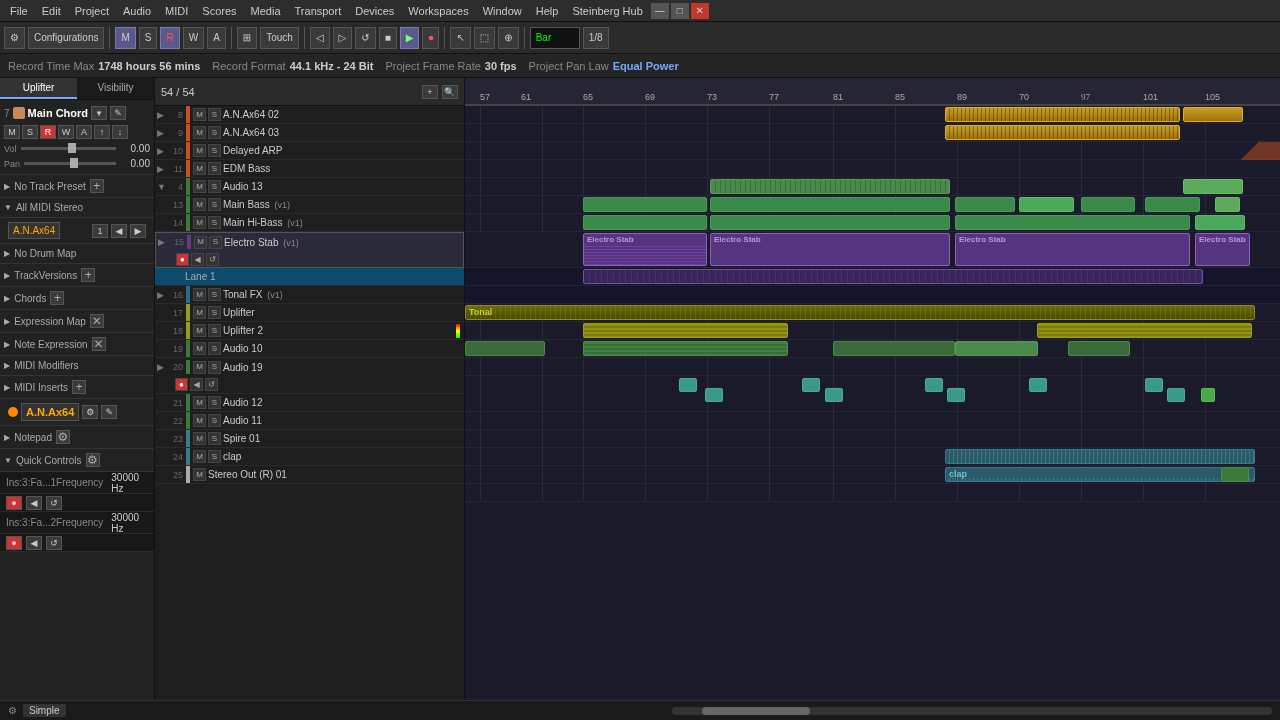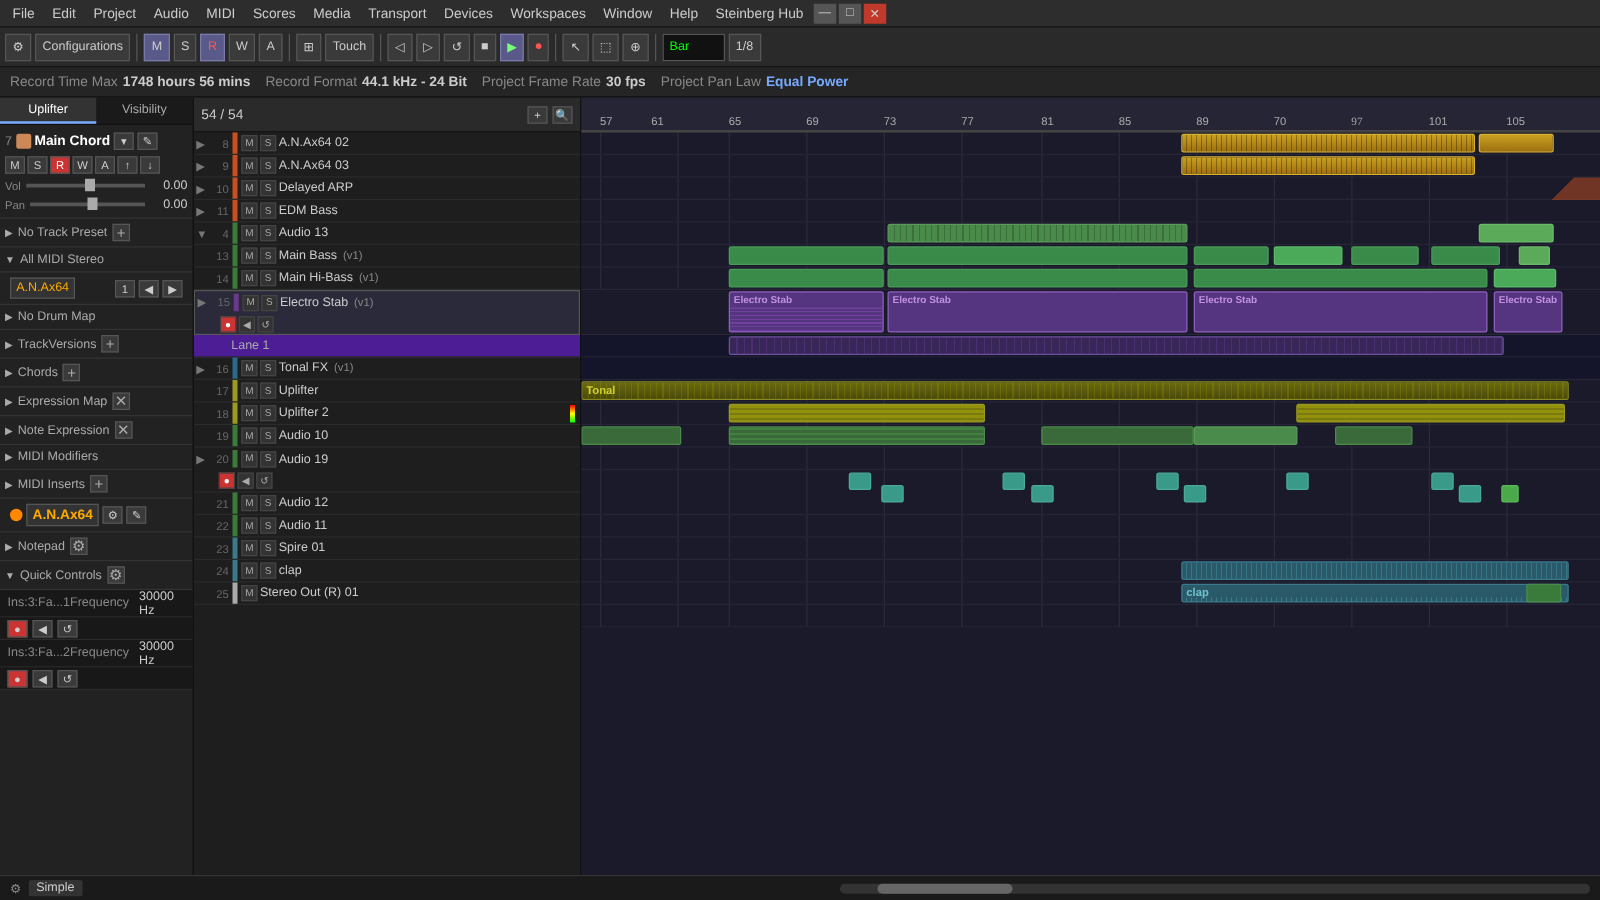--- a/index.html
+++ b/index.html
@@ -282,21 +282,21 @@
       font-size: 9px;
       cursor: pointer;
       flex-shrink: 0;
     }
     .lane-sub {
       height: 18px;
       display: flex;
       align-items: center;
       padding: 0 2px 0 30px;
       border-bottom: 1px solid #2a2a2a;
-      background: #4c1d95;
+      background: #0c4a6e;
     }
     .lane-name { font-size: 10px; color: #aaa; }
 
     
     .automation-row {
       height: 22px;
       background: #181818;
       border-bottom: 1px solid #2a2a2a;
       display: flex;
       align-items: center;

